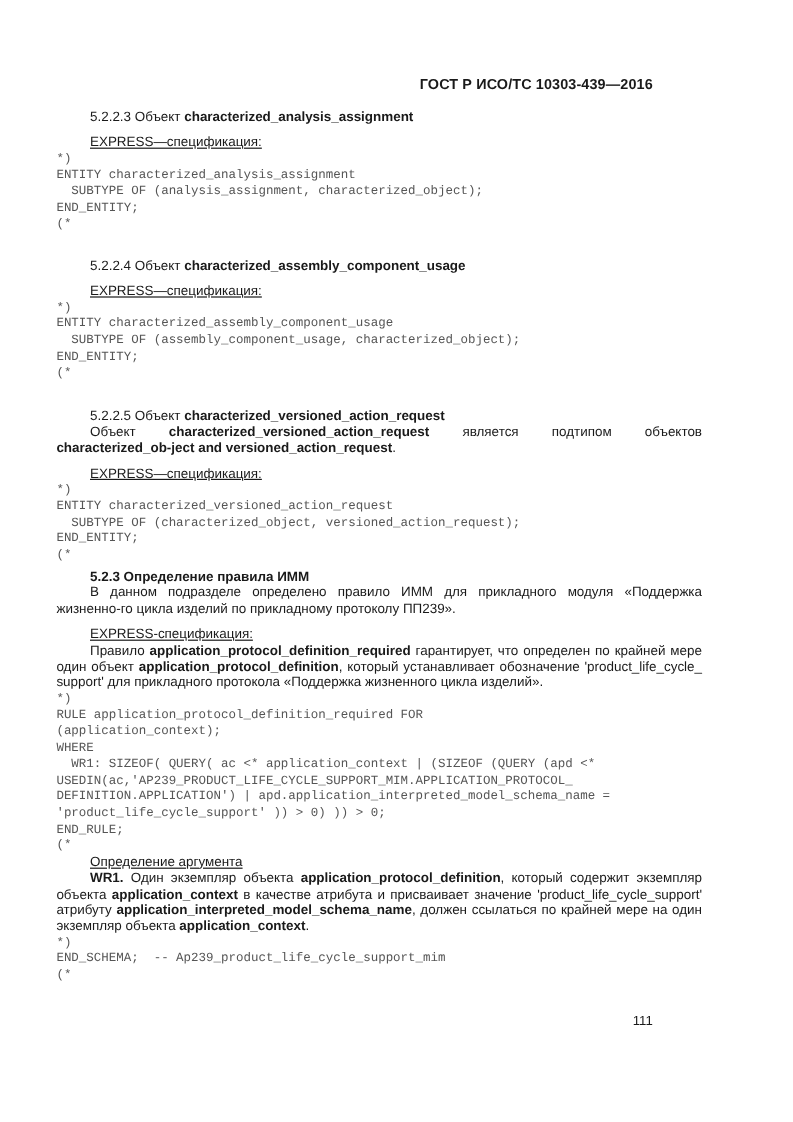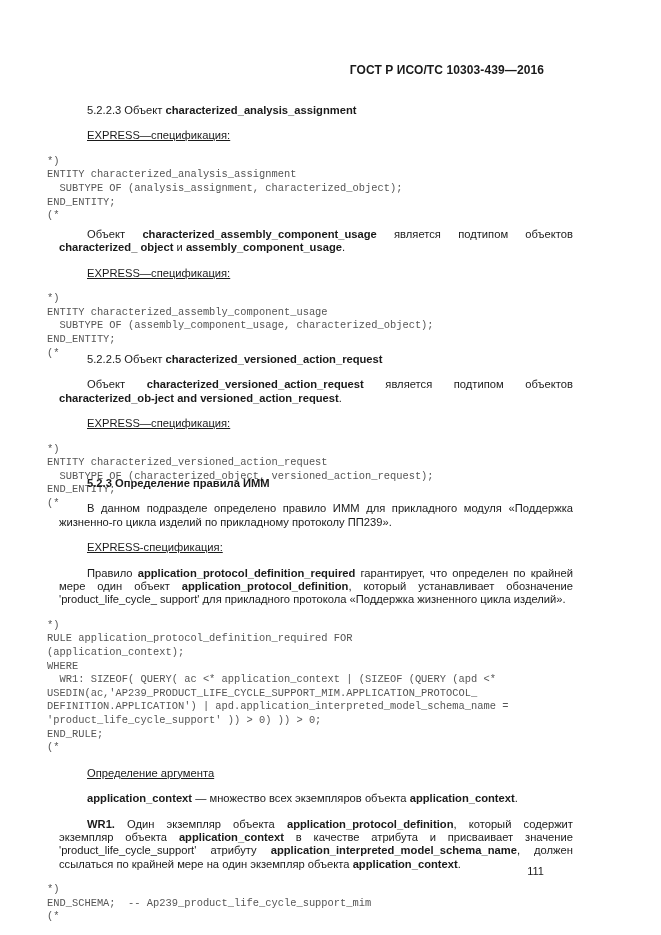--- a/index.html
+++ b/index.html
@@ -1,82 +1,81 @@
 <!DOCTYPE html>
 <html><head>
   <meta charset="utf-8">
   <style>
     html, body { margin: 0; padding: 0; background: #ffffff; }
     body { width: 661px; height: 935px; position: relative; overflow: hidden;
       font-family: "Liberation Sans", sans-serif; color: #1a1a1a; }
     .page { position: absolute; left: 0; top: 0; width: 622px; height: 935px; }
     .hdr { position: absolute; right: 78px; top: 63px; font-weight: bold; font-size: 12px; letter-spacing: 0.1px; }
     .blk { position: absolute; left: 47px; width: 538px; font-size: 11.2px; line-height: 13.4px; }
-    .p { margin: 12px; text-align: justify; }
+    .p { margin: 0; text-align: justify; }
     .ind { text-indent: 28px; }
     .b { font-weight: bold; }
     .u { text-decoration: underline; }
     .code { font-family: "Liberation Mono", monospace; font-size: 10.4px; line-height: 13.6px; color: #555; white-space: pre; margin: 0; }
     .spec { margin-top: 5px; text-decoration: underline; }
-    .pnum { position: absolute; right: 78px; top: 845px; font-size: 11px; margin-top: 20px; }
+    .pnum { position: absolute; right: 78px; top: 845px; font-size: 11px; }
   </style>
 </head>
 <body>
 
 <div class="page">
   <div class="hdr">ГОСТ Р ИСО/ТС 10303-439—2016</div>
 
   <div class="blk" style="top:92px;">
     <p class="p ind"><span>5.2.2.3 Объект </span><span class="b">characterized_analysis_assignment</span></p>
     <p class="p ind u spec" style="margin-top:8px">EXPRESS—спецификация:</p>
     <pre class="code">*)
 ENTITY characterized_analysis_assignment
   SUBTYPE OF (analysis_assignment, characterized_object);
 END_ENTITY;
 (*</pre>
   </div>
 
   <div class="blk" style="top:216px;">
-    <p class="p ind"><span>Объект </span><span class="b">characterized_assembly_component_usage</span><span> является подтипом объектов  </span><span class="b">characterized_ object</span><span> и </span><span class="b">assembly_component_usage</span><span>.</span></p>
+    <p class="p ind"><span>5.2.2.4 Объект </span><span class="b">characterized_assembly_component_usage</span></p>
     <p class="p ind u spec" style="margin-top:8px">EXPRESS—спецификация:</p>
     <pre class="code">*)
 ENTITY characterized_assembly_component_usage
   SUBTYPE OF (assembly_component_usage, characterized_object);
 END_ENTITY;
 (*</pre>
   </div>
 
   <div class="blk" style="top:341px;">
     <p class="p ind"><span>5.2.2.5 Объект </span><span class="b">characterized_versioned_action_request</span></p>
     <p class="p ind"><span>Объект </span><span class="b">characterized_versioned_action_request</span><span> является подтипом объектов </span><span class="b">characterized_ob-ject and versioned_action_request</span><span>.</span></p>
     <p class="p ind u spec" style="margin-top:8px">EXPRESS—спецификация:</p>
     <pre class="code">*)
 ENTITY characterized_versioned_action_request
   SUBTYPE OF (characterized_object, versioned_action_request);
 END_ENTITY;
 (*</pre>
   </div>
 
-  <div class="blk" style="top:465px;">
+  <div class="blk" style="top:475px;">
     <p class="p ind b">5.2.3 Определение правила ИММ</p>
     <p class="p ind">В данном подразделе определено правило ИММ для прикладного модуля «Поддержка жизненно-го цикла изделий по прикладному протоколу ПП239».</p>
     <p class="p ind u spec" style="margin-top:8px">EXPRESS-спецификация:</p>
     <p class="p ind"><span>Правило </span><span class="b">application_protocol_definition_required</span><span> гарантирует, что определен по крайней мере один объект </span><span class="b">application_protocol_definition</span><span>, который устанавливает  обозначение 'product_life_cycle_ support' для прикладного протокола «Поддержка жизненного цикла изделий».</span></p>
     <pre class="code">*)
 RULE application_protocol_definition_required FOR
 (application_context);
 WHERE
   WR1: SIZEOF( QUERY( ac &lt;* application_context | (SIZEOF (QUERY (apd &lt;*
 USEDIN(ac,'AP239_PRODUCT_LIFE_CYCLE_SUPPORT_MIM.APPLICATION_PROTOCOL_
 DEFINITION.APPLICATION') | apd.application_interpreted_model_schema_name =
 'product_life_cycle_support' )) &gt; 0) )) &gt; 0;
 END_RULE;
 (*</pre>
     <p class="p ind u">Определение аргумента</p>
-    <p class="p ind"><span class="b">application_context</span><span> — множество всех экземпляров объекта </span><span class="b">application_context</span><span>.</span></p>
     <p class="p ind"><span class="b">WR1.</span><span> Один экземпляр объекта </span><span class="b">application_protocol_definition</span><span>, который содержит экземпляр объекта </span><span class="b">application_context</span><span> в качестве атрибута и присваивает значение  'product_life_cycle_support'  атрибуту </span><span class="b">application_interpreted_model_schema_name</span><span>, должен ссылаться по крайней мере на один экземпляр объекта </span><span class="b">application_context</span><span>.</span></p>
     <pre class="code">*)
 END_SCHEMA;  -- Ap239_product_life_cycle_support_mim
 (*</pre>
   </div>
 
   <div class="pnum">111</div>
 </div>
 
 </body></html>

